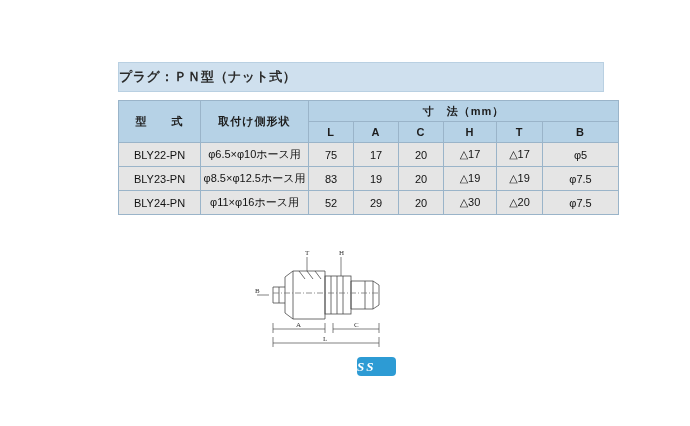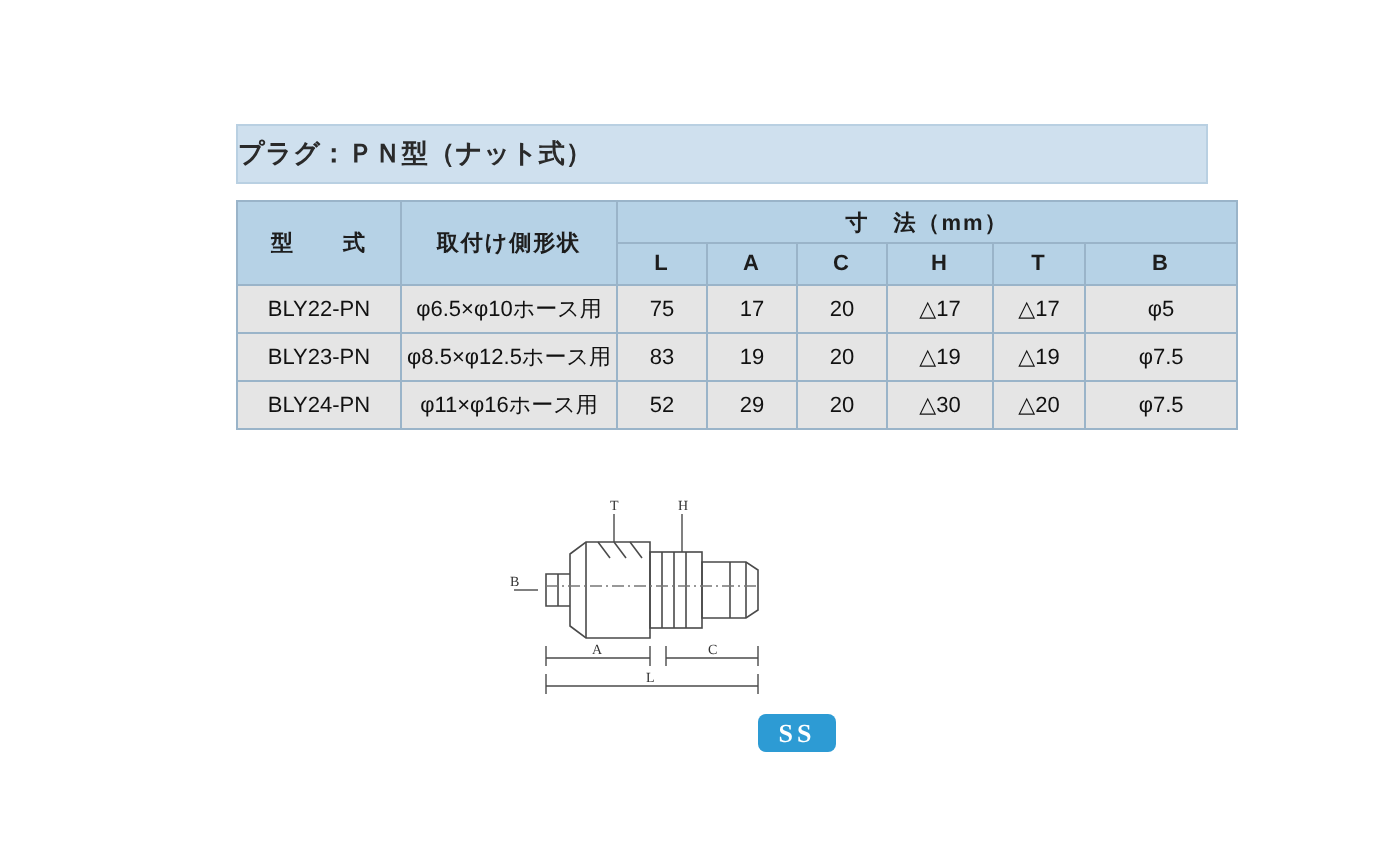--- a/index.html
+++ b/index.html
@@ -94,29 +94,30 @@
     left: 255px;
     top: 243px;
     width: 190px;
     height: 110px;
   }
   .drawing svg { display: block; }
 
   
   .ss-badge {
     position: absolute;
-    left: 379px;
+    left: 357px;
     top: 357px;
     width: 39px;
     height: 19px;
     background: #2d9bd4;
     border-radius: 4px;
     display: flex;
     align-items: center;
-    justify-content: center;
+    justify-content: flex-start;
+    font-style: italic;
   }
   .ss-badge span {
     color: #ffffff;
     font-size: 13px;
     font-weight: bold;
     letter-spacing: 2px;
     font-family: "Liberation Serif", serif;
   }
 </style>
 </head>

